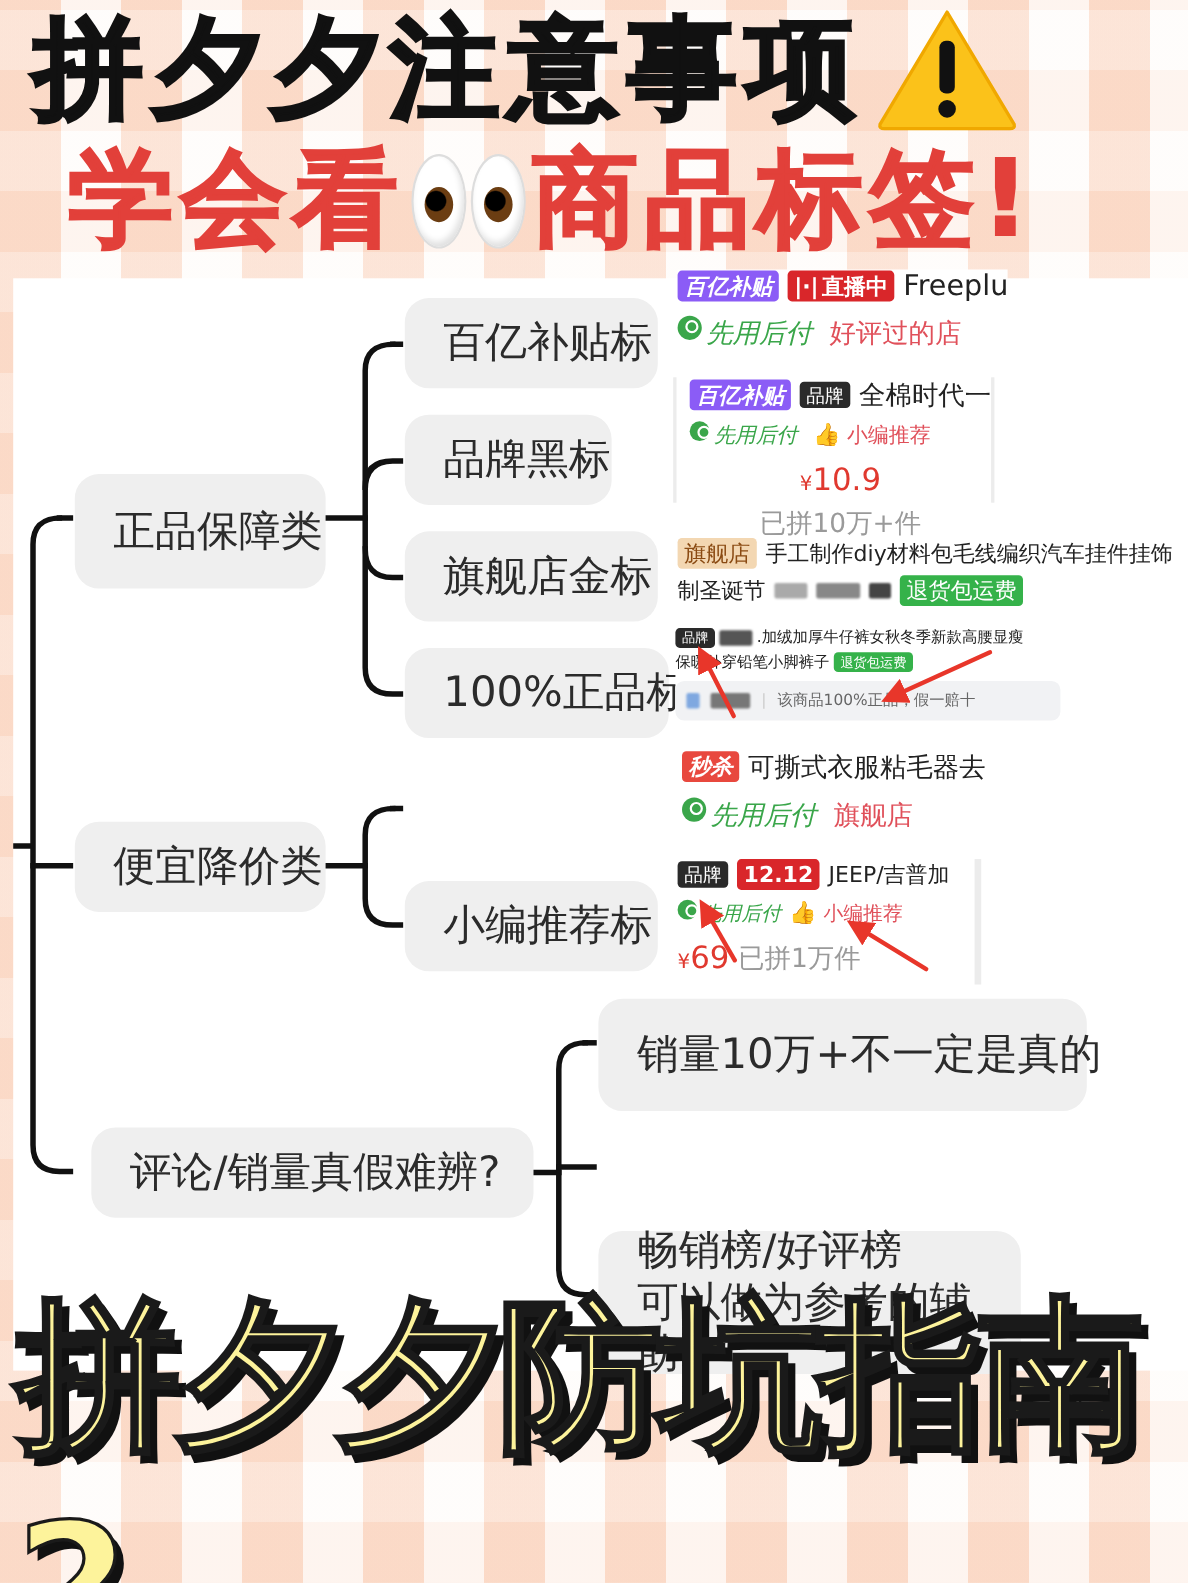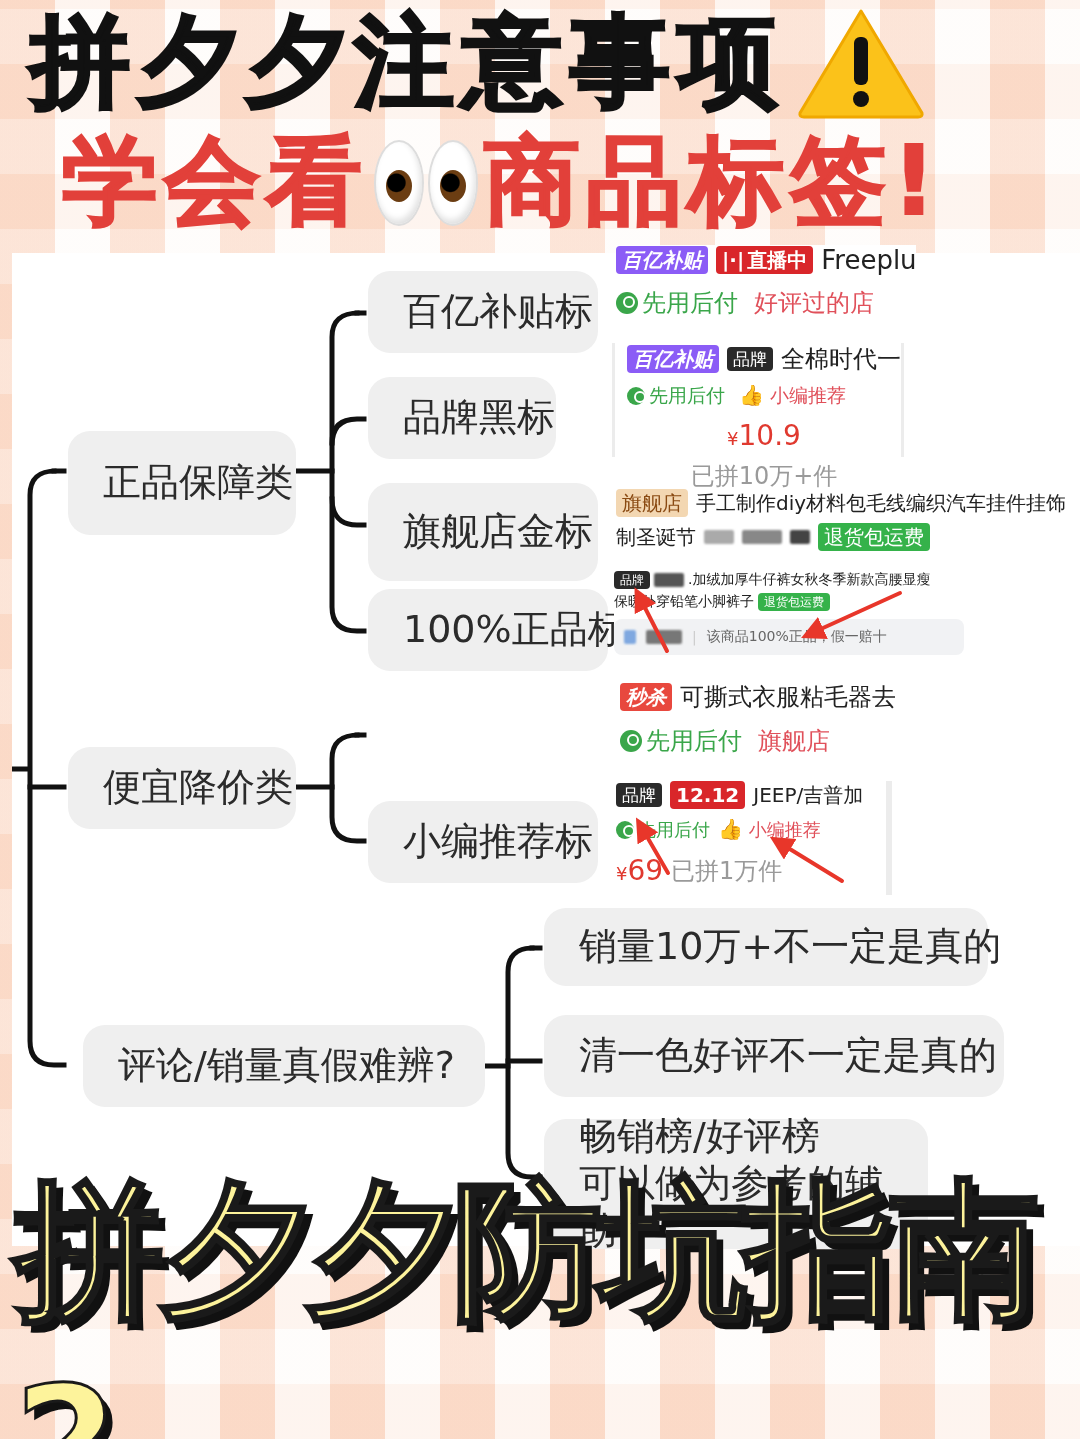--- a/index.html
+++ b/index.html
@@ -70,21 +70,21 @@
     color: #fff; border-radius: 4px; padding: 0 6px; height: 28px;
     font-size: 20px; font-weight: bold; white-space: nowrap;
   }
   .tag.subsidy { background: #8b5cf6; font-style: italic; }
   .tag.live { background: #d9262a; }
   .tag.brand { background: #2a2a2a; font-weight: normal; font-size: 17px; height: 24px; }
   .tag.flagship { background: #f3d7b2; color: #8a4a12; font-weight: normal; }
   .tag.green { background: #35b24a; font-weight: normal; }
   .tag.seckill { background: #e8483e; font-style: italic; }
   .tag.d1212 { background: #d9262a; }
-  .pay { color: #3aa64a; display: inline-flex; align-items: center; gap: 4px; }
+  .pay { color: #3aa64a; display: inline-flex; align-items: flex-start; gap: 4px; font-style: italic; }
   .pay-icon {
     width: 22px; height: 22px; border-radius: 50%; background: #3aa64a;
     display: inline-block; position: relative;
   }
   .pay-icon::after {
     content: ""; position: absolute; left: 7px; top: 4px; width: 8px; height: 8px;
     border: 2px solid #fff; border-radius: 50%;
   }
   .red { color: #e0505a; }
   .thumb-icon { color: #e23b3b; font-size: 20px; }
@@ -171,36 +171,33 @@
   <div class="node" style="left:71px; top:772px; width:402px; height:82px;">
     <span>评论/销量真假难辨?</span>
   </div>
 
   <div class="node" style="left:356px; top:18px; width:230px; height:82px;">
     <span>百亿补贴标</span>
   </div>
   <div class="node" style="left:356px; top:124px; width:188px; height:82px;">
     <span>品牌黑标</span>
   </div>
-  <div class="node" style="left:356px; top:230px; width:230px; height:98px;">
+  <div class="node" style="left:356px; top:230px; width:230px; height:82px;">
     <span>旗舰店金标</span>
   </div>
   <div class="node" style="left:356px; top:336px; width:240px; height:82px;">
     <span>100%正品标</span>
   </div>
 
   <div class="node" style="left:356px; top:548px; width:230px; height:82px;">
     <span>小编推荐标</span>
   </div>
 
-  <div class="node" style="left:532px; top:655px; width:444px; height:78px;">
+  <div class="node" style="left:532px; top:655px; width:444px; height:102px;">
     <span>销量10万+不一定是真的</span>
-  </div>
-  <div class="node" style="left:532px; top:762px; width:460px; height:82px;">
-    <span>清一色好评不一定是真的</span>
   </div>
   <div class="node multi" style="left:532px; top:866px; width:384px; height:130px; white-space:pre-line;">
     <span>畅销榜/好评榜
 可以做为参考的辅助</span>
   </div>
 
   <div class="snip" style="left:604px; top:-8px; width:300px; height:80px;">
     <div class="row">
       <span class="tag subsidy">百亿补贴</span>
       <span class="tag live">

